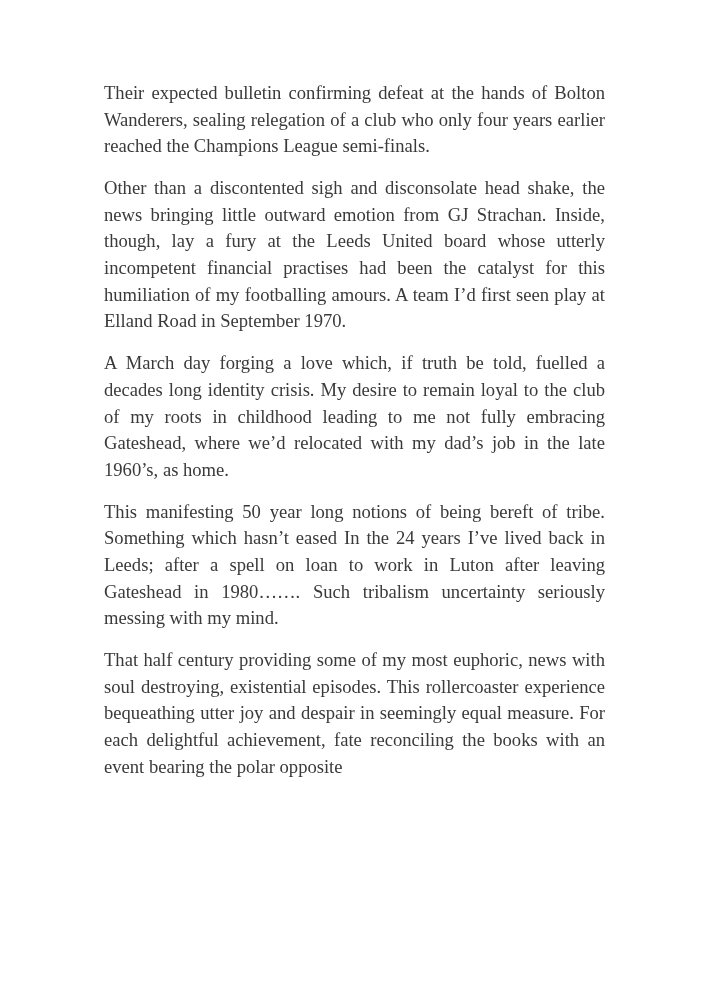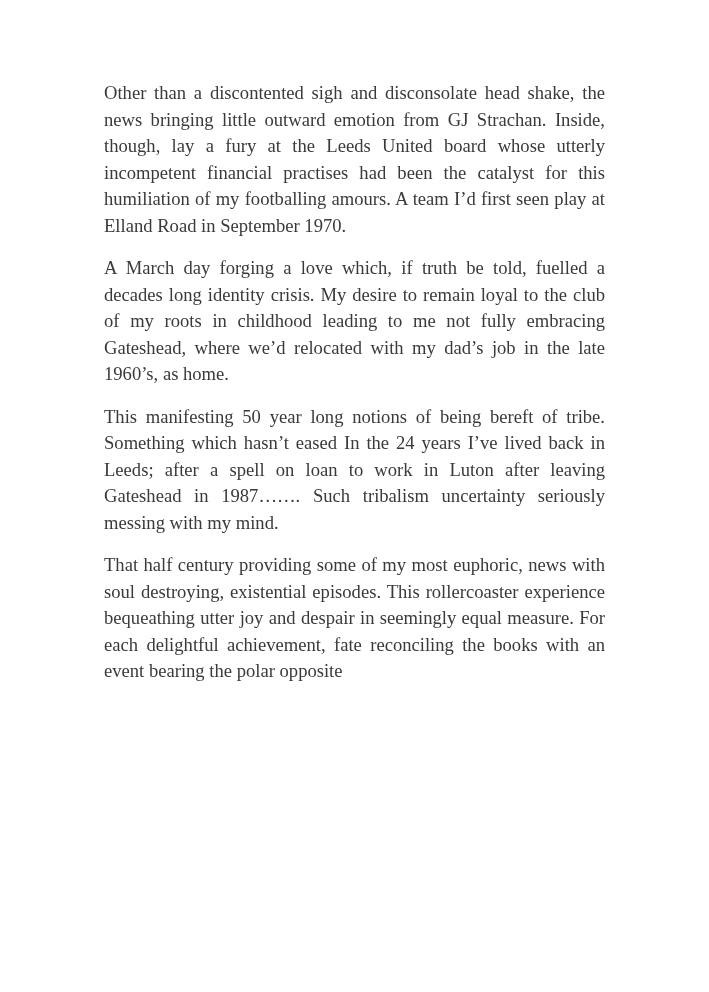--- a/index.html
+++ b/index.html
@@ -44,19 +44,20 @@
       font-family: "Liberation Serif", serif;
       font-size: 11px;
       color: #777777;
     }
   </style>
 </head>
 <body>
 
 <div class="page">
   <div class="body-text">
+    <p>Their expected bulletin confirming defeat at the hands of Bolton Wanderers, sealing relegation of a club who only four years earlier reached the Champions League semi-finals.</p>
     <p>Other than a discontented sigh and disconsolate head shake, the news bringing little outward emotion from GJ Strachan. Inside, though, lay a fury at the Leeds United board whose utterly incompetent financial practises had been the catalyst for this humiliation of my footballing amours. A team I’d first seen play at Elland Road in September 1970.</p>
     <p>A March day forging a love which, if truth be told, fuelled a decades long identity crisis. My desire to remain loyal to the club of my roots in childhood leading to me not fully embracing Gateshead, where we’d relocated with my dad’s job in the late 1960’s, as home.</p>
-    <p>This manifesting 50 year long notions of being bereft of tribe. Something which hasn’t eased In the 24 years I’ve lived back in Leeds; after a spell on loan to work in Luton after leaving Gateshead in 1987……. Such tribalism uncertainty seriously messing with my mind.</p>
+    <p>This manifesting 50 year long notions of being bereft of tribe. Something which hasn’t eased In the 24 years I’ve lived back in Leeds; after a spell on loan to work in Luton after leaving Gateshead in 1980……. Such tribalism uncertainty seriously messing with my mind.</p>
     <p>That half century providing some of my most euphoric, news with soul destroying, existential episodes. This rollercoaster experience bequeathing utter joy and despair in seemingly equal measure. For each delightful achievement, fate reconciling the books with an event bearing the polar opposite</p>
   </div>
   <div class="page-number">33</div>
 </div>
 
 </body></html>

